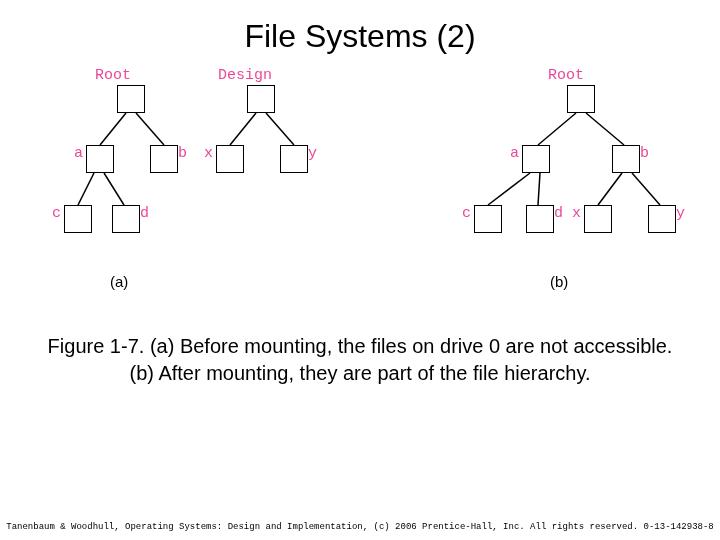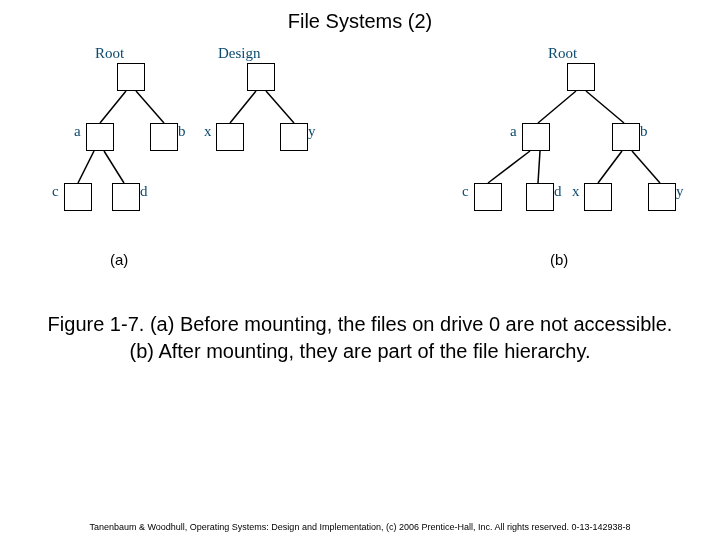--- a/index.html
+++ b/index.html
@@ -6,43 +6,43 @@
     margin: 0;
     padding: 0;
     width: 720px;
     height: 540px;
     font-family: Arial, Helvetica, sans-serif;
     background: #fff;
     position: relative;
   }
   .title {
     text-align: center;
-    font-size: 20px;
-    padding-top: 10px;
+    font-size: 32px;
+    padding-top: 18px;
     padding-bottom: 8px;
     font-weight: normal;
   }
   .diagram-area {
     position: relative;
     width: 720px;
     height: 250px;
   }
   .node {
     position: absolute;
     width: 28px;
     height: 28px;
     border: 1.5px solid #000;
     background: #fff;
     box-sizing: border-box;
   }
   .lbl {
     position: absolute;
     font-size: 15px;
-    font-family: Liberation Serif, serif;
-    color: #0c4a6e;
+    font-family: Liberation Mono, monospace;
+    color: #ec4899;
   }
   .sublbl {
     position: absolute;
     font-size: 15px;
   }
   svg.edges {
     position: absolute;
     left: 0;
     top: 0;
     width: 720px;
@@ -55,21 +55,21 @@
     padding: 20px 40px 0 40px;
     line-height: 1.35;
   }
   .footer {
     position: absolute;
     bottom: 8px;
     left: 0;
     width: 100%;
     text-align: center;
     font-size: 9px;
-    font-family: Liberation Sans, sans-serif;
+    font-family: Liberation Mono, monospace;
   }
 </style>
 </head>
 <body>
 
 <div class="title">File Systems (2)</div>
 
 <div class="diagram-area">
 
   <svg class="edges">

